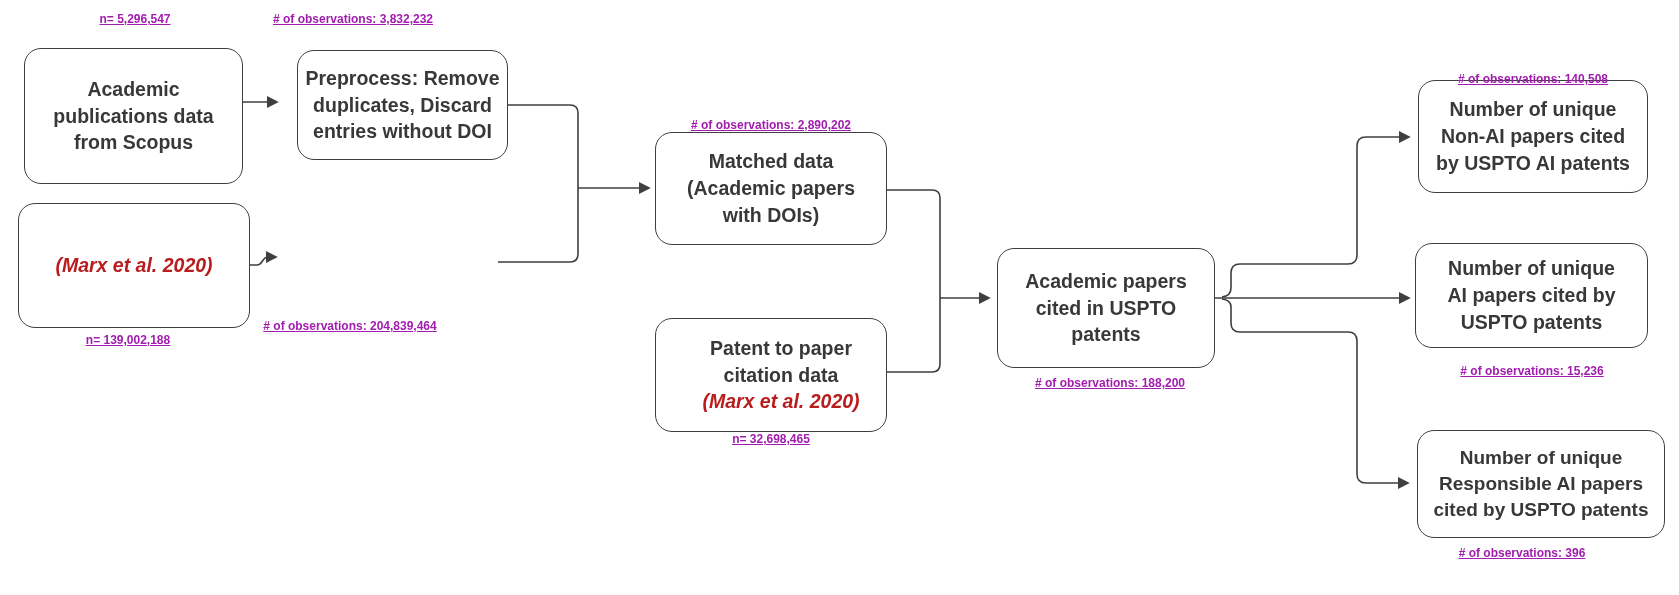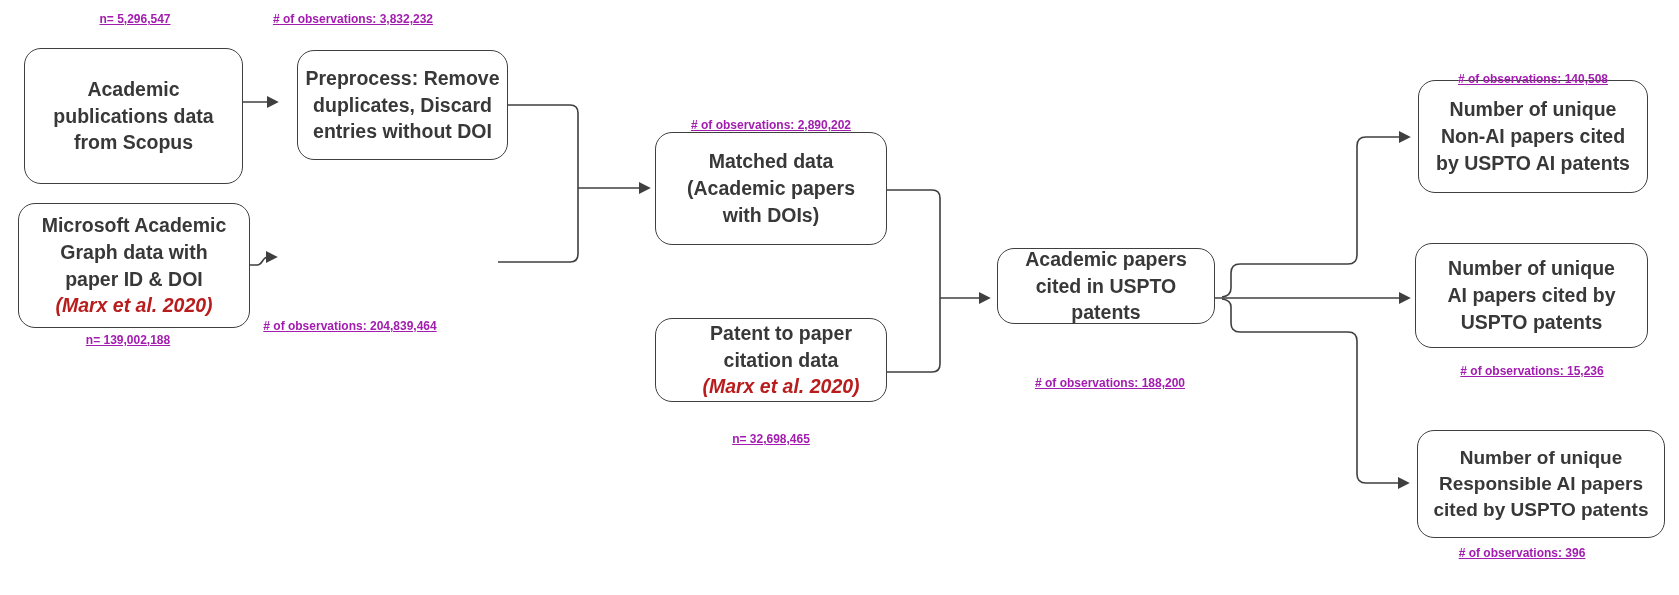--- a/index.html
+++ b/index.html
@@ -84,40 +84,37 @@
 from Scopus</div>
   </div>
 
   <div class="node" style="left:297px;top:50px;width:211px;height:110px;">
     <div class="node-label">Preprocess: Remove
 duplicates, Discard
 entries without DOI</div>
   </div>
 
   <div class="node" style="left:18px;top:203px;width:232px;height:125px;">
-    <div class="node-label">Microsoft Academic
-Graph data with
-paper ID &amp; DOI</div>
     <div class="node-citation">(Marx et al. 2020)</div>
   </div>
 
 
   <div class="node" style="left:655px;top:132px;width:232px;height:113px;">
     <div class="node-label">Matched data
 (Academic papers
 with DOIs)</div>
   </div>
 
-  <div class="node" style="left:655px;top:318px;width:232px;height:84px;padding-left:20px;">
+  <div class="node" style="left:655px;top:318px;width:232px;height:114px;padding-left:20px;">
     <div class="node-label">Patent to paper
 citation data</div>
     <div class="node-citation">(Marx et al. 2020)</div>
   </div>
 
-  <div class="node" style="left:997px;top:248px;width:218px;height:76px;">
+  <div class="node" style="left:997px;top:248px;width:218px;height:120px;">
     <div class="node-label">Academic papers
 cited in USPTO
 patents</div>
   </div>
 
   <div class="node" style="left:1418px;top:80px;width:230px;height:113px;">
     <div class="node-label">Number of unique
 Non-AI papers cited
 by USPTO AI patents</div>
   </div>

